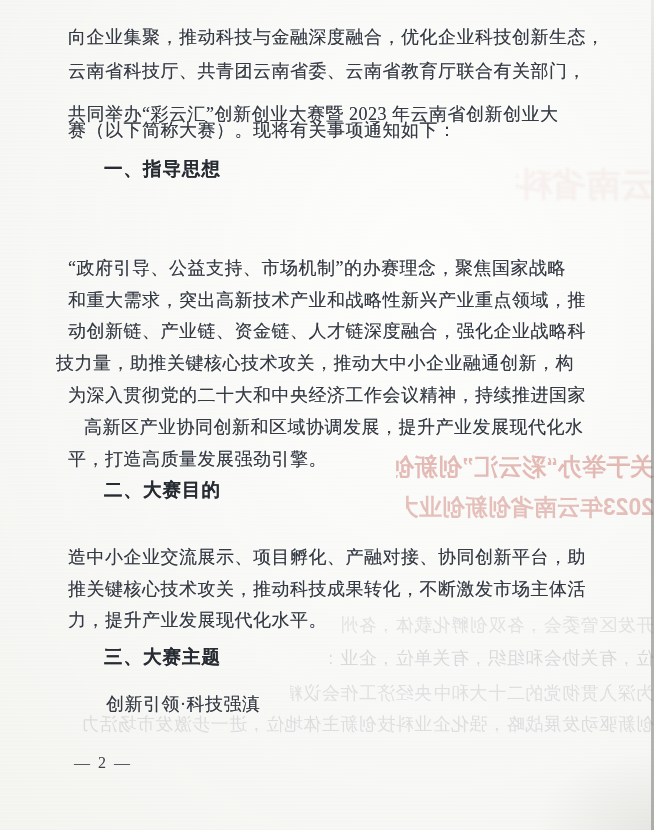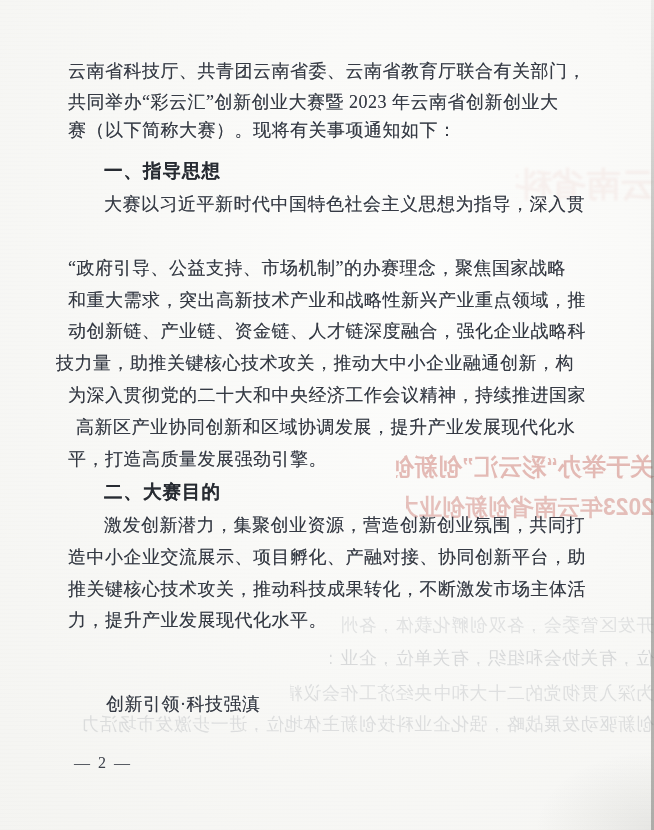--- a/index.html
+++ b/index.html
@@ -22,21 +22,21 @@
     position:absolute;right:0;bottom:0;width:120px;height:80px;
     background:radial-gradient(ellipse at 100% 100%, rgba(90,90,86,0.10), rgba(0,0,0,0) 70%);
   }
   .ln{
     position:absolute;white-space:nowrap;
     font-size:18px;line-height:1.2;letter-spacing:0.5px;
     color:#353a44;
     text-shadow:0 0 0.5px rgba(53,58,68,0.55);
   }
   .hd{
-    font-family:Liberation Serif, serif;
+    font-family:Liberation Mono, monospace;
     font-weight:700;font-size:18.5px;letter-spacing:1px;
     color:#272b32;
     text-shadow:0 0 0.6px rgba(39,43,50,0.7);
   }
   .pagenum{
     position:absolute;font-size:16px;letter-spacing:2px;color:#3c414b;
     font-family:"Liberation Serif","DejaVu Serif",serif;
   }
   .bleed{
     position:absolute;white-space:nowrap;overflow:hidden;
@@ -55,40 +55,40 @@
 
   <div class="bleed bleed-red" style="top:162px;left:516px;width:138px;font-size:34px;opacity:0.055;filter:blur(1.2px);">云南省科技厅文件</div>
   <div class="bleed bleed-red" style="top:451px;left:396px;width:258px;font-size:24px;opacity:0.33;">关于举办“彩云汇”创新创业大赛暨</div>
   <div class="bleed bleed-red" style="top:492px;left:406px;width:248px;font-size:23px;opacity:0.30;">2023年云南省创新创业大赛的通知</div>
 
   <div class="bleed bleed-gray" style="top:613px;left:340px;width:314px;font-size:18px;opacity:0.15;">开发区管委会，各双创孵化载体，各州、市科技局</div>
   <div class="bleed bleed-gray" style="top:646px;left:330px;width:324px;font-size:18px;opacity:0.20;">位，有关协会和组织，有关单位，企业：</div>
   <div class="bleed bleed-gray" style="top:681px;left:290px;width:364px;font-size:18px;opacity:0.16;">为深入贯彻党的二十大和中央经济工作会议精神，深入实施</div>
   <div class="bleed bleed-gray" style="top:712px;left:30px;width:624px;font-size:18px;opacity:0.17;">创新驱动发展战略，强化企业科技创新主体地位，进一步激发市场活力</div>
 
+  <div class="ln" style="top:27px;left:68px">向企业集聚，推动科技与金融深度融合，优化企业科技创新生态，</div>
   <div class="ln" style="top:61px;left:68px">云南省科技厅、共青团云南省委、云南省教育厅联合有关部门，</div>
-  <div class="ln" style="top:92px;left:68px">共同举办“彩云汇”创新创业大赛暨 2023 年云南省创新创业大</div>
+  <div class="ln" style="top:104px;left:68px">共同举办“彩云汇”创新创业大赛暨 2023 年云南省创新创业大</div>
   <div class="ln" style="top:120px;left:68px">赛（以下简称大赛）。现将有关事项通知如下：</div>
 
   <div class="ln hd" style="top:160px;left:104px">一、指导思想</div>
-  <div class="ln" style="top:194px;left:104px">大赛以习近平新时代中国特色社会主义思想为指导，深入贯</div>
   <div class="ln" style="top:290px;left:68px">和重大需求，突出高新技术产业和战略性新兴产业重点领域，推</div>
   <div class="ln" style="top:258px;left:68px">“政府引导、公益支持、市场机制”的办赛理念，聚焦国家战略</div>
   <div class="ln" style="top:321px;left:68px">动创新链、产业链、资金链、人才链深度融合，强化企业战略科</div>
   <div class="ln" style="top:353px;left:56px">技力量，助推关键核心技术攻关，推动大中小企业融通创新，构</div>
   <div class="ln" style="top:385px;left:68px">为深入贯彻党的二十大和中央经济工作会议精神，持续推进国家</div>
-  <div class="ln" style="top:417px;left:76px">高新区产业协同创新和区域协调发展，提升产业发展现代化水</div>
+  <div class="ln" style="top:417px;left:84px">高新区产业协同创新和区域协调发展，提升产业发展现代化水</div>
   <div class="ln" style="top:449px;left:68px">平，打造高质量发展强劲引擎。</div>
 
   <div class="ln hd" style="top:481px;left:104px">二、大赛目的</div>
-  <div class="ln" style="top:515px;left:104px">激发创新潜力，集聚创业资源，营造创新创业氛围，共同打</div>
   <div class="ln" style="top:547px;left:68px">造中小企业交流展示、项目孵化、产融对接、协同创新平台，助</div>
   <div class="ln" style="top:579px;left:68px">推关键核心技术攻关，推动科技成果转化，不断激发市场主体活</div>
   <div class="ln" style="top:610px;left:68px">力，提升产业发展现代化水平。</div>
 
+  <div class="ln hd" style="top:648px;left:104px">三、大赛主题</div>
   <div class="ln" style="top:694px;left:106px">创新引领·科技强滇</div>
 
 
   <div class="pagenum" style="top:754px;left:74px">— 2 —</div>
 
   <div class="corner-shade"></div>
   <div class="edge-right"></div>
 </div>
 
 </body></html>

